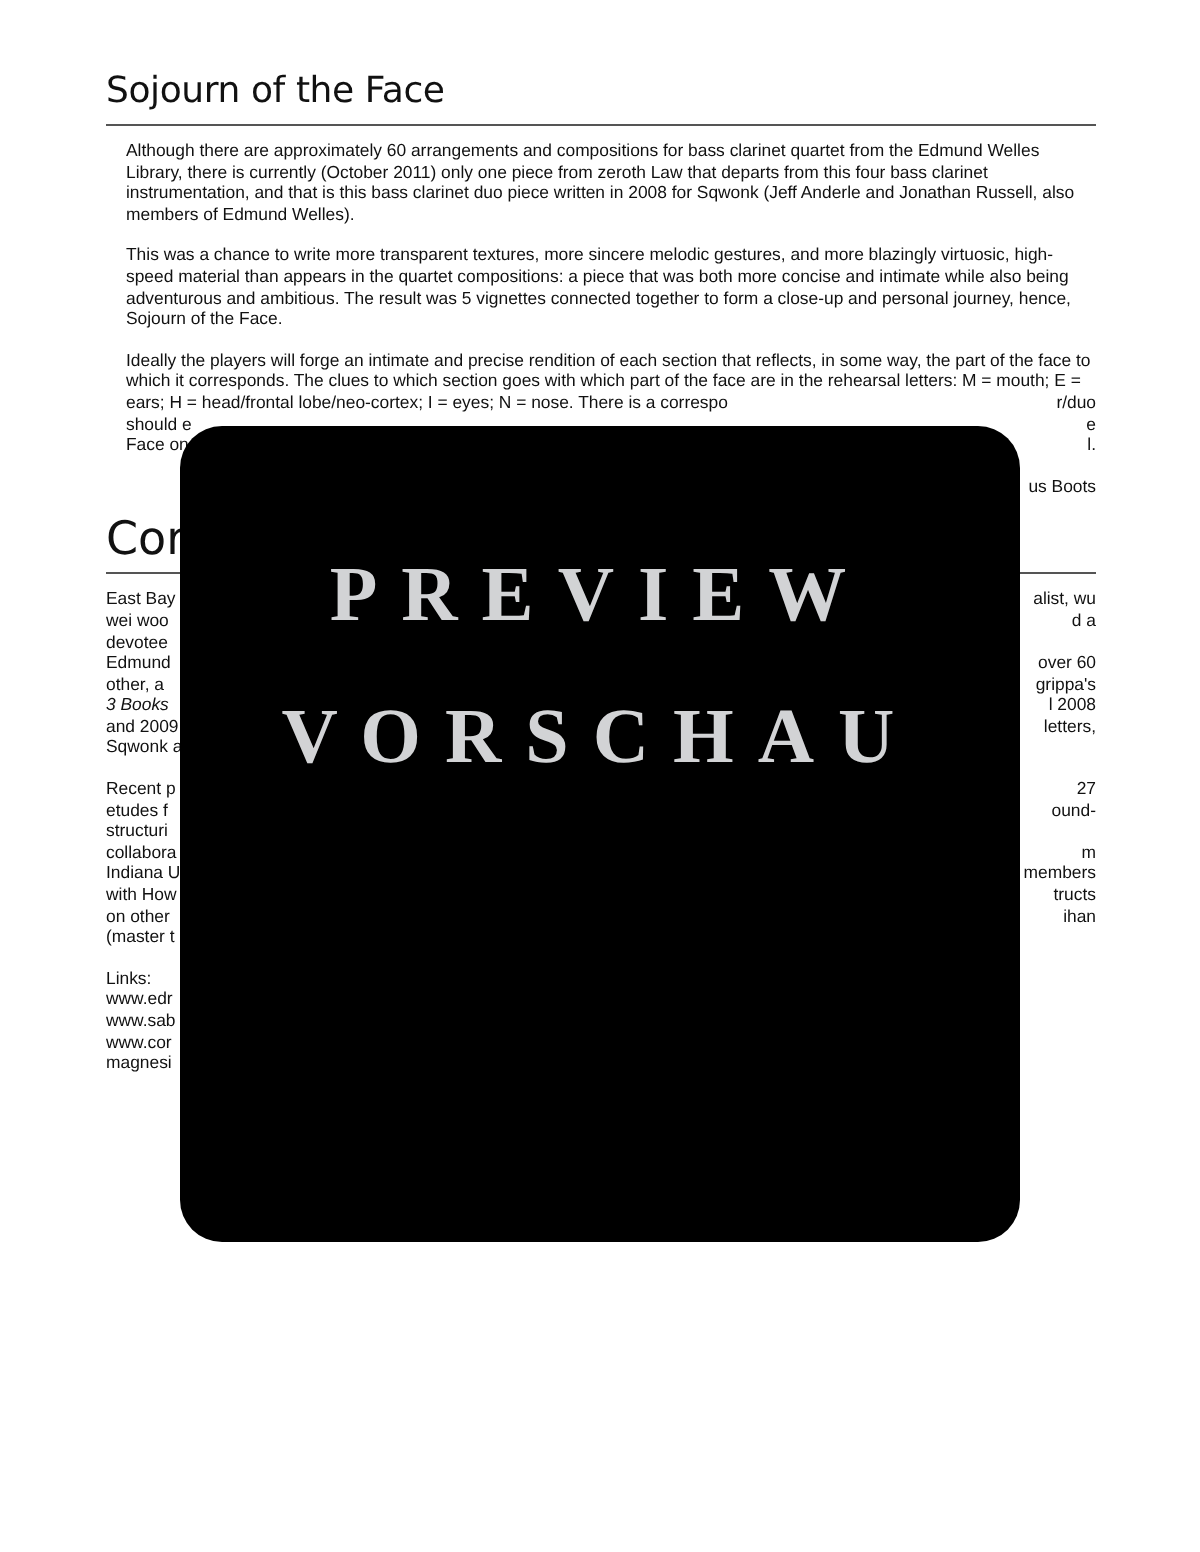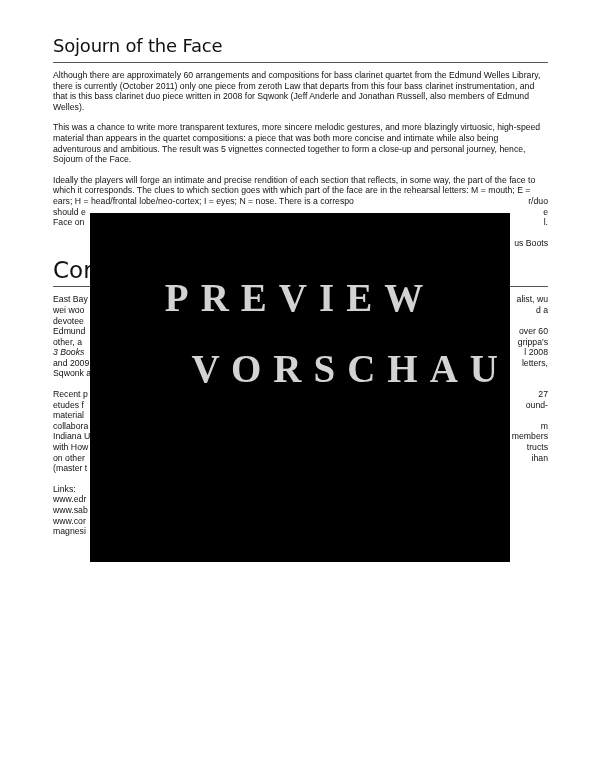--- a/index.html
+++ b/index.html
@@ -5,32 +5,32 @@
     html, body { margin: 0; padding: 0; background: #ffffff; }
     body { width: 600px; height: 776px; position: relative; overflow: hidden;
            font-family: "Liberation Sans", sans-serif; color: #111; }
     .page { position: absolute; left: 53px; top: 32px; width: 495px; }
     h1 { font-family: "DejaVu Sans", sans-serif; font-weight: normal; font-size: 18px;
          margin: 0; padding: 0 0 2px 0; border-bottom: 1.5px solid #555; line-height: 28px; letter-spacing: -0.2px; }
     h2 { font-family: "DejaVu Sans", sans-serif; font-weight: normal; font-size: 23px;
          margin: 0; padding: 0 0 2px 0; border-bottom: 1.5px solid #555; line-height: 28px; }
     p { font-size: 8.7px; line-height: 10.6px; margin: 0; }
     .gap { height: 10px; }
-    .sec1 { margin-top: 7px; }
+    .sec1 { margin-top: 7px; margin-left: 10px; }
     .right { text-align: right; }
     .composer-title { margin-top: 8px; }
     .composer-body { margin-top: 7px; }
     .links p { line-height: 10.6px; }
-    .overlay { position: absolute; left: 90px; top: 213px; width: 420px; height: 349px;
-               background: #000; }
+    .overlay { position: absolute; left: 90px; top: 213px; width: 420px; height: 408px;
+               background: #000; border-radius: 21px; }
     .wm { position: absolute; left: 0; width: 100%; text-align: center;
           font-family: "Liberation Serif", serif; font-weight: bold; color: #d2d3d5;
           font-size: 39px; letter-spacing: 12px; }
     .wm1 { top: 62px; }
-    .wm2 { top: 133px; text-align: right; }
+    .wm2 { top: 133px; }
     .wm3 { top: 257px; }
   </style>
 </head>
 <body>
 
 <div class="page">
   <h1>Sojourn of the Face</h1>
   <div class="sec1">
     <p>Although there are approximately 60 arrangements and compositions for bass clarinet quartet from the Edmund Welles Library, there is currently (October 2011) only one piece from zeroth Law that departs from this four bass clarinet instrumentation, and that is this bass clarinet duo piece written in 2008 for Sqwonk (Jeff Anderle and Jonathan Russell, also members of Edmund Welles).</p>
     <div class="gap"></div>
@@ -57,21 +57,21 @@
       <span>Edmund</span><span style="float:right">over 60</span><br>
       <span>other, a</span><span style="float:right">grippa's</span><br>
       <i>3 Books</i><span style="float:right">l 2008</span><br>
       <span>and 2009</span><span style="float:right">letters,</span><br>
       <span>Sqwonk a</span>
     </p>
     <div class="gap"></div>
     <p>
       <span>Recent p</span><span style="float:right">27</span><br>
       <span>etudes f</span><span style="float:right">ound-</span><br>
-      <span>material</span><br>
+      <span>structuri</span><br>
       <span>collabora</span><span style="float:right">m</span><br>
       <span>Indiana U</span><span style="float:right">members</span><br>
       <span>with How</span><span style="float:right">tructs</span><br>
       <span>on other</span><span style="float:right">ihan</span><br>
       <span>(master t</span>
     </p>
     <div class="gap"></div>
     <div class="links">
       <p>Links:</p>
       <p>www.edr</p>

